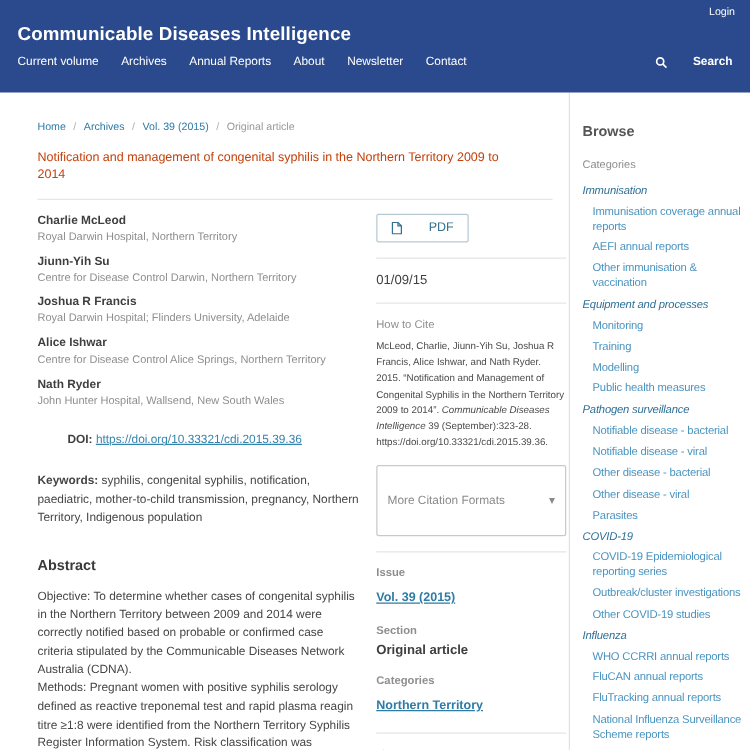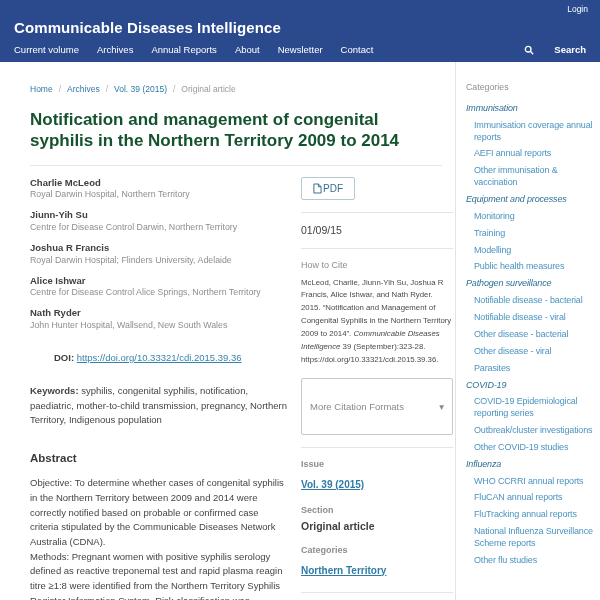--- a/index.html
+++ b/index.html
@@ -4,38 +4,38 @@
 <style>
   * { box-sizing: border-box; margin: 0; padding: 0; }
   html, body { width: 600px; height: 600px; overflow: hidden; }
   body {
     font-family: "Liberation Sans", "DejaVu Sans", sans-serif;
     background: #fff; color: #454545;
   }
   a { text-decoration: none; cursor: pointer; }
 
   
-  .header { background: #2a4a8d; height: 62px; padding: 0 14px; position: relative; color: #fff; }
+  .header { background: #2a4a8d; height: 74px; padding: 0 14px; position: relative; color: #fff; }
   .login-link { position: absolute; top: 4px; right: 12px; font-size: 8.5px; color: #fff; }
   .site-title { padding-top: 19px; font-size: 15px; font-weight: bold; letter-spacing: 0.1px; }
   .nav { display: flex; align-items: center; gap: 18px; margin-top: 8px; font-size: 9.5px; }
   .nav a { color: #fff; }
   .nav-search { margin-left: auto; display: inline-flex; align-items: flex-end; gap: 20px; font-weight: bold; }
 
   
   .content { display: flex; height: 538px; }
   .content-left { width: 455px; padding: 22px 0 0 30px; }
   .sidebar { flex: 1; border-left: 1px solid #e3e3e3; padding: 20px 4px 0 10px; }
 
   
   .breadcrumb { font-size: 8.5px; color: #999; display: flex; gap: 6px; }
   .breadcrumb a { color: #2e7ba6; }
   .breadcrumb .sep { color: #b0b0b0; }
 
-  .page-title { font-size: 17px; font-weight: bold; color: #14532d; line-height: 1.25;
+  .page-title { font-size: 10px; font-weight: normal; color: #c2410c; line-height: 1.25;
                 margin: 15px 0 13px; width: 380px; }
   .title-rule { border: none; border-top: 1px solid #e5e5e5; margin-right: 13px; }
 
   .cols { display: flex; }
   .col-main { width: 258px; padding-top: 11px; }
   .col-meta { width: 152px; margin-left: 13px; }
 
   
   .author { margin-bottom: 8px; }
   .author-name { font-size: 9.5px; font-weight: bold; color: #3f3f3f; line-height: 1.35; }
@@ -44,21 +44,21 @@
   .doi-line b { color: #3f3f3f; }
   .doi-line a { color: #3584ad; text-decoration: underline; }
   .keywords { margin-top: 21px; font-size: 9.5px; line-height: 1.55; color: #454545; }
   .abstract-heading { margin-top: 24px; font-size: 11.5px; font-weight: bold; color: #3a3a3a; }
   .abstract-body { margin-top: 12px; }
   .abstract-body p { font-size: 9.5px; line-height: 1.55; color: #454545; }
 
   
   .meta-section { padding: 11px 0 12px; border-bottom: 1px solid #e5e5e5; }
   .meta-section.last { border-bottom: none; }
-  .pdf-button { display: inline-flex; align-items: center; gap: 1px; border: 1px solid #b6c9d3;
+  .pdf-button { display: inline-flex; align-items: center; gap: 21px; border: 1px solid #b6c9d3;
                 border-radius: 2px; padding: 5px 11px; color: #35708e; font-size: 10px;
                 background: #fff; cursor: pointer; }
   .meta-label { font-size: 9px; color: #8e8e8e; margin-bottom: 5px; }
   .meta-value { font-size: 10.5px; color: #3f3f3f; }
   .meta-value-link { font-size: 10px; color: #2e7ba6; text-decoration: underline; }
   .meta-sub { margin-bottom: 13px; font-weight: bold; }
   .citation { font-size: 7.8px; line-height: 1.65; color: #4a4a4a; margin: 7px 0 11px; }
   .citation em { font-style: italic; }
   .cite-dropdown { border: 1px solid #c9c9c9; border-radius: 2px; padding: 22px 8px;
                    font-size: 9.5px; color: #8a8a8a; display: flex; align-items: center;
@@ -204,20 +204,21 @@
           <div class="meta-label">License</div>
           <div class="copyright">Copyright (c) 2015 Communicable Diseases Intelligence</div>
 
         </div>
 
       </div>
     </div>
   </div>
 
   <div class="sidebar">
+    <div class="browse-heading">Browse</div>
     <div class="side-cat-label">Categories</div>
 
     <a class="side-parent">Immunisation</a>
     <a class="side-child">Immunisation coverage annual reports</a>
     <a class="side-child">AEFI annual reports</a>
     <a class="side-child">Other immunisation &amp; vaccination</a>
 
     <a class="side-parent">Equipment and processes</a>
     <a class="side-child">Monitoring</a>
     <a class="side-child">Training</a>

